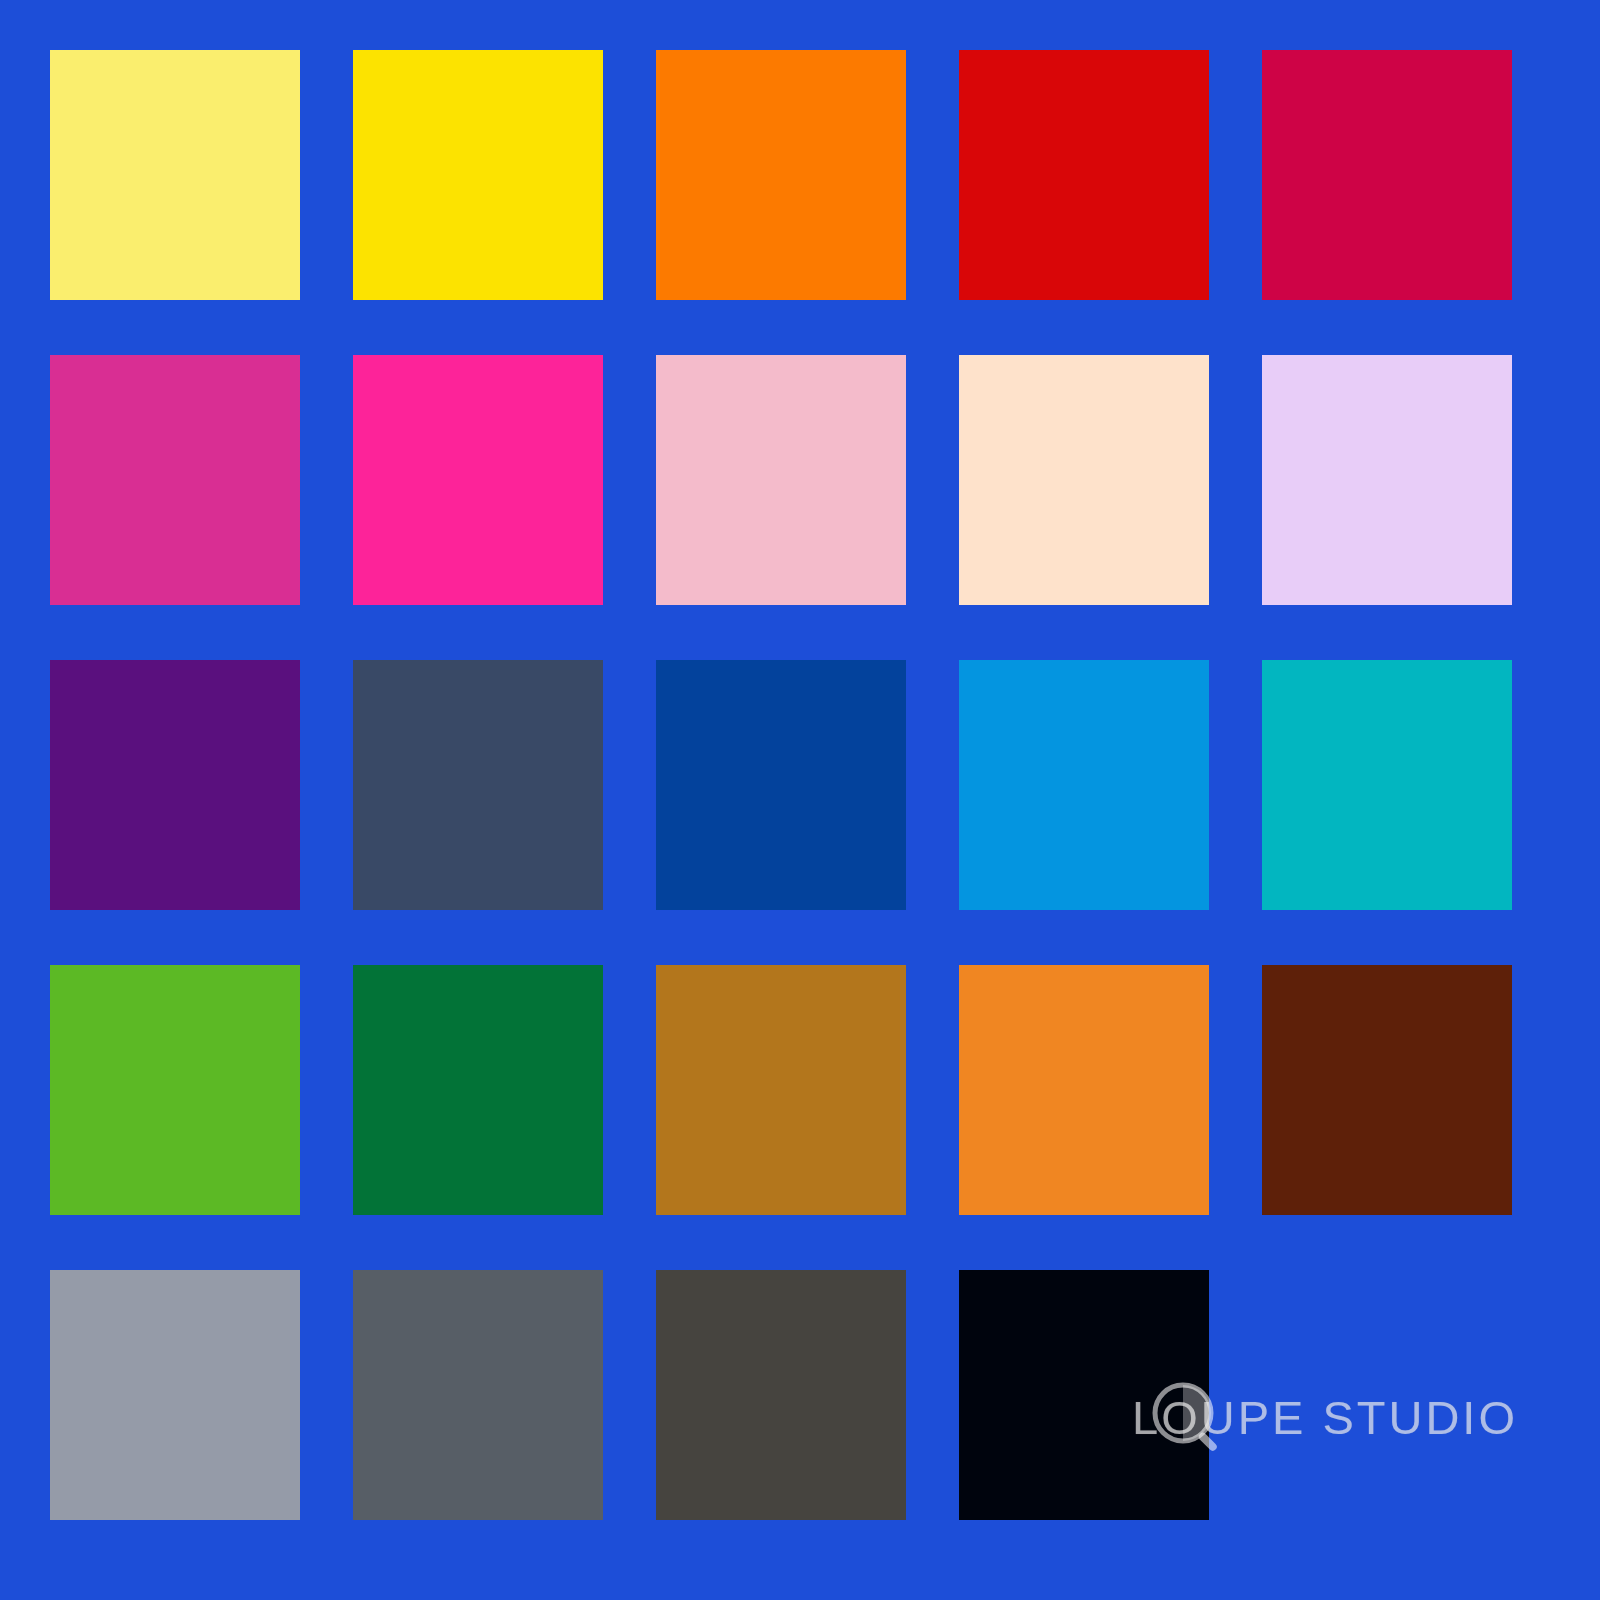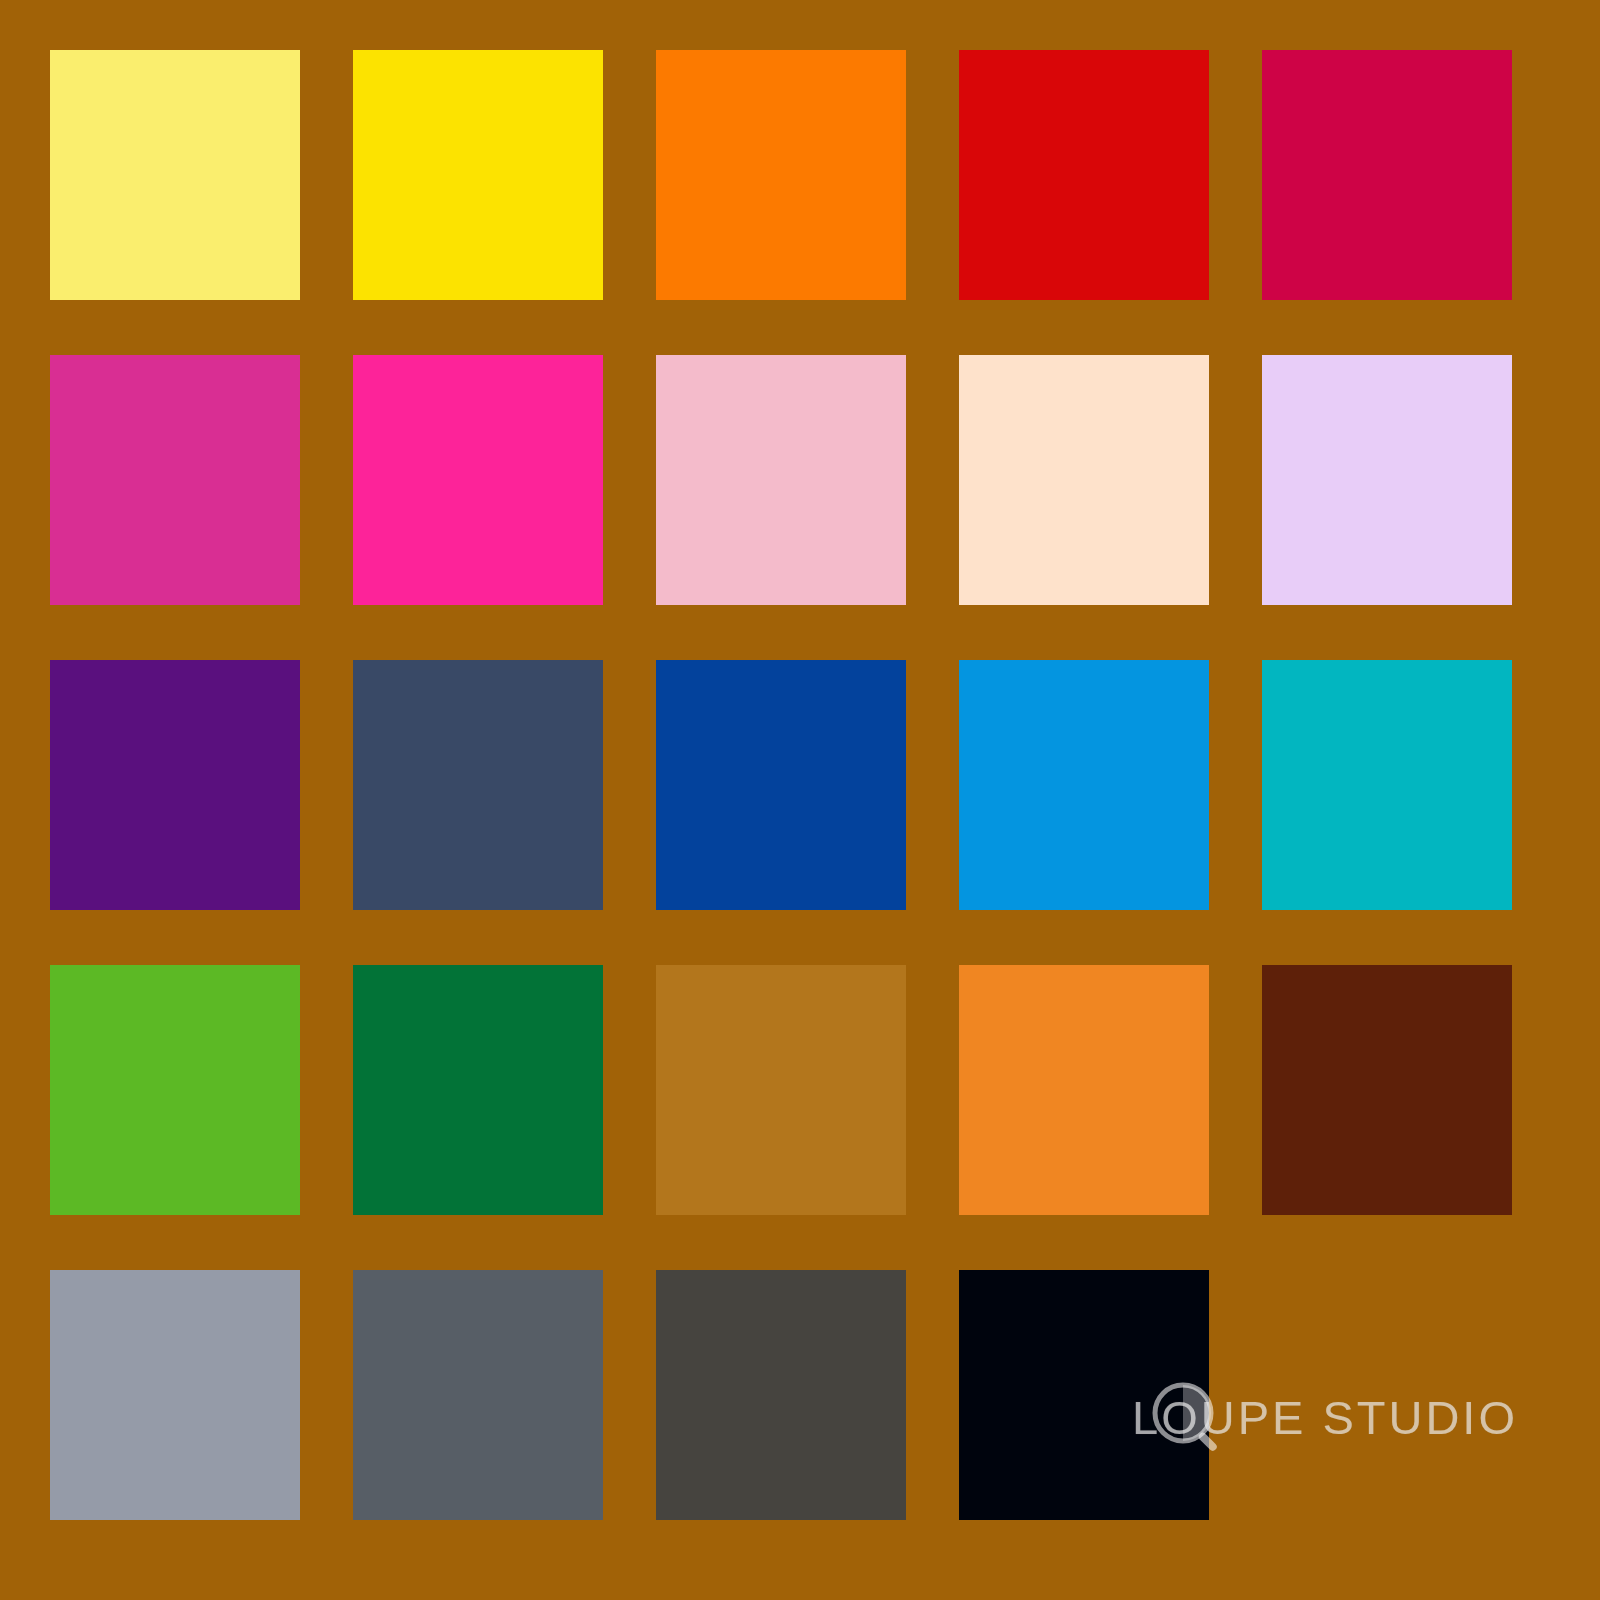--- a/index.html
+++ b/index.html
@@ -10,21 +10,21 @@
     height: 1600px;
     background: #ffffff;
     font-family: "Liberation Sans", sans-serif;
     overflow: hidden;
   }
 
   #palette-board {
     position: relative;
     width: 1600px;
     height: 1600px;
-    background: #a16207;
+    background: #1d4ed8;
   }
 
   #swatch-grid {
     position: absolute;
     left: 50px;
     top: 50px;
     width: 1500px;
     height: 1500px;
     display: grid;
     grid-template-columns: repeat(5, 250px);

